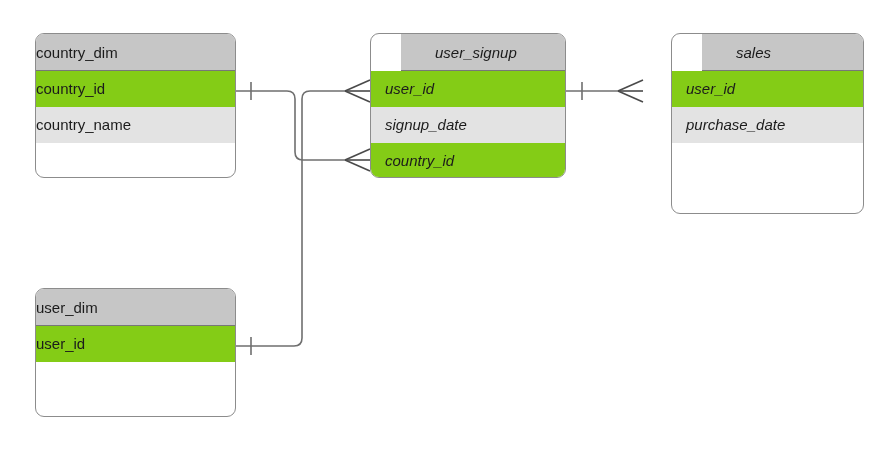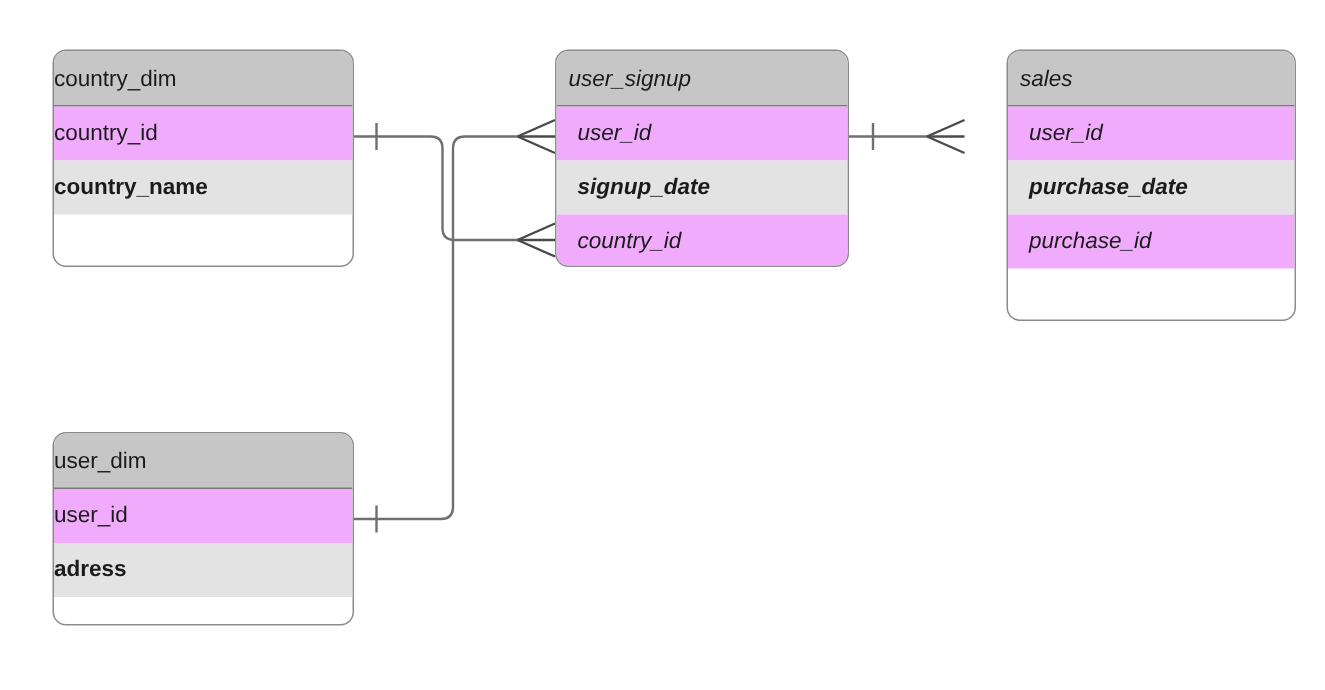--- a/index.html
+++ b/index.html
@@ -33,43 +33,43 @@
     height: 37px;
     white-space: nowrap;
     overflow: hidden;
   }
   .attr {
     box-sizing: border-box;
     color: #1b1b1b;
     font-size: 15px;
     line-height: 36px;
     height: 36px;
-    background: #f0abfc;
+    background: #84cc16;
     white-space: nowrap;
     overflow: hidden;
   }
   .attr.shaded {
     background: #e3e3e3;
-    font-weight: bold;
   }
   
   .style-plain .entity-header,
   .style-plain .attr {
     text-align: left;
     font-style: normal;
   }
   
   .style-italic .entity-header,
   .style-italic .attr {
     text-align: left;
     font-style: italic;
     padding-left: 14px;
   }
   .style-italic .entity-header {
-    padding-left: 8px;
+    padding-left: 34px;
+    margin-left: 30px;
   }
   #links {
     position: absolute;
     left: 0;
     top: 0;
     width: 883px;
     height: 460px;
     pointer-events: none;
   }
 </style>
@@ -127,22 +127,20 @@
     <div class="entity-header">user_signup</div>
     <div class="attr">user_id</div>
     <div class="attr shaded">signup_date</div>
     <div class="attr">country_id</div>
   </div>
 
   <div class="entity style-italic" style="left:671px; top:33px; width:193px; height:181px;">
     <div class="entity-header">sales</div>
     <div class="attr">user_id</div>
     <div class="attr shaded">purchase_date</div>
-    <div class="attr">purchase_id</div>
   </div>
 
   <div class="entity style-plain" style="left:35px; top:288px; width:201px; height:129px;">
     <div class="entity-header">user_dim</div>
     <div class="attr">user_id</div>
-    <div class="attr shaded">adress</div>
   </div>
 
 </div>
 
 </body></html>

